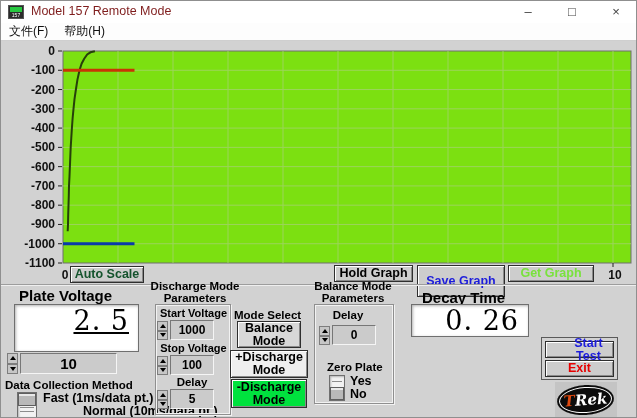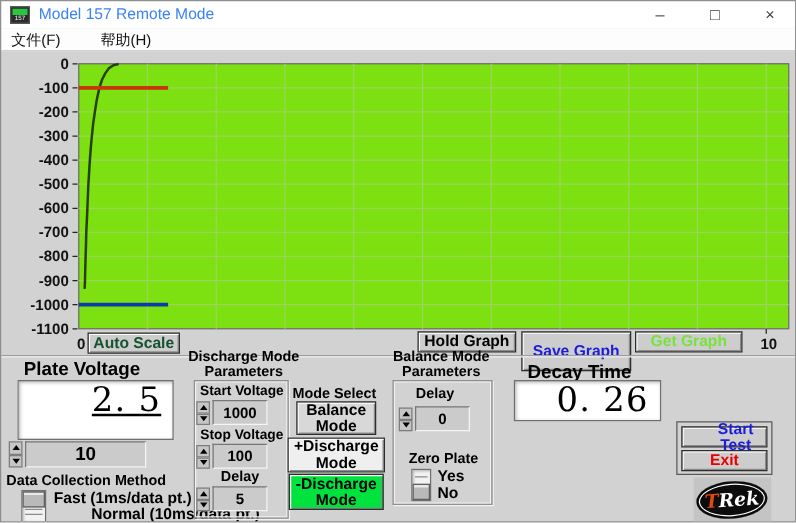--- a/index.html
+++ b/index.html
@@ -8,25 +8,25 @@
     position:relative; width:637px; height:418px;
     font-family:"Liberation Sans", sans-serif;
     background:#d2d2d2; border:1px solid #8f8f8f; overflow:hidden;
     user-select:none;
   }
   
   .titlebar { position:absolute; left:0; top:0; width:637px; height:22px; background:#ffffff; display:flex; align-items:center; }
   .app-icon { position:absolute; left:7px; top:4px; width:16px; height:14px; background:#2b2b2b; border:1px solid #555; }
   .app-icon .scr { position:absolute; left:1px; top:1px; right:1px; height:5px; background:#27c840; }
   .app-icon .lbl { position:absolute; left:0; right:0; bottom:0; color:#fff; font-size:5px; text-align:center; line-height:6px; }
-  .title-text { position:absolute; left:30px; top:3px; font-size:12.5px; color:#3b82f6; }
+  .title-text { position:absolute; left:30px; top:3px; font-size:12.5px; color:#7f1d1d; }
   .winbtn { position:absolute; top:0; width:44px; height:22px; text-align:center; line-height:22px; color:#444; font-size:13px; }
   .winbtn.min { right:88px; } .winbtn.max { right:44px; } .winbtn.cls { right:0; }
   
-  .menubar { position:absolute; left:0; top:22px; width:637px; height:18px; background:#fdfdfd; border-bottom:1px solid #cfcfcf; display:flex; align-items:center;gap:16px; }
+  .menubar { position:absolute; left:0; top:22px; width:637px; height:18px; background:#fdfdfd; border-bottom:1px solid #cfcfcf; display:flex; align-items:flex-end; }
   .menu-item { font-size:12px; color:#111; padding:0 8px; height:18px; line-height:18px; }
   
   #graph-svg { position:absolute; left:0; top:40px; }
   .tick { font:bold 12px "Liberation Sans", sans-serif; fill:#111; }
   
   .btn3d {
     position:absolute; background:#cdcdcd; border:1px solid #2e2e2e;
     box-shadow: inset 1px 1px 0 #ffffff, inset -1px -1px 0 #8a8a8a;
     font-weight:bold; font-size:12.5px; color:#000; text-align:center;
     display:flex; align-items:center; justify-content:center; line-height:13px;
@@ -165,21 +165,21 @@
   </div>
   <div class="spinbox" style="left:19px; top:352px; width:97px; height:21px; font-size:15px; line-height:19px;">10</div>
 
   <div class="small-label" style="left:4px; top:378px;">Data Collection Method</div>
   <div class="vswitch h-top" style="left:16px; top:391px; width:20px; height:26px;">
     <div class="handle"></div>
     <div class="grip" style="bottom:5px;"></div>
     <div class="grip" style="bottom:9px;"></div>
   </div>
   <div class="opt-label" style="left:42px; top:390px;">Fast (1ms/data pt.)</div>
-  <div class="opt-label" style="left:32px; top:403px;padding-left:40px;">Normal (10ms/data pt.)</div>
+  <div class="opt-label" style="left:42px; top:403px;padding-left:40px;">Normal (10ms/data pt.)</div>
 
   <div class="small-label" style="left:148px; top:279px; width:92px; text-align:center;">Discharge Mode</div>
   <div class="small-label" style="left:148px; top:291px; width:92px; text-align:center;">Parameters</div>
   <div class="groupbox" style="left:154px; top:303px; width:76px; height:111px;"></div>
 
   <div class="small-label" style="left:157px; top:306px; width:71px; text-align:center; font-size:11px;">Start Voltage</div>
   <div class="spin" style="left:156px; top:320px; height:19px;">
     <div class="up"></div>
       <div class="dn"></div>
   </div>

